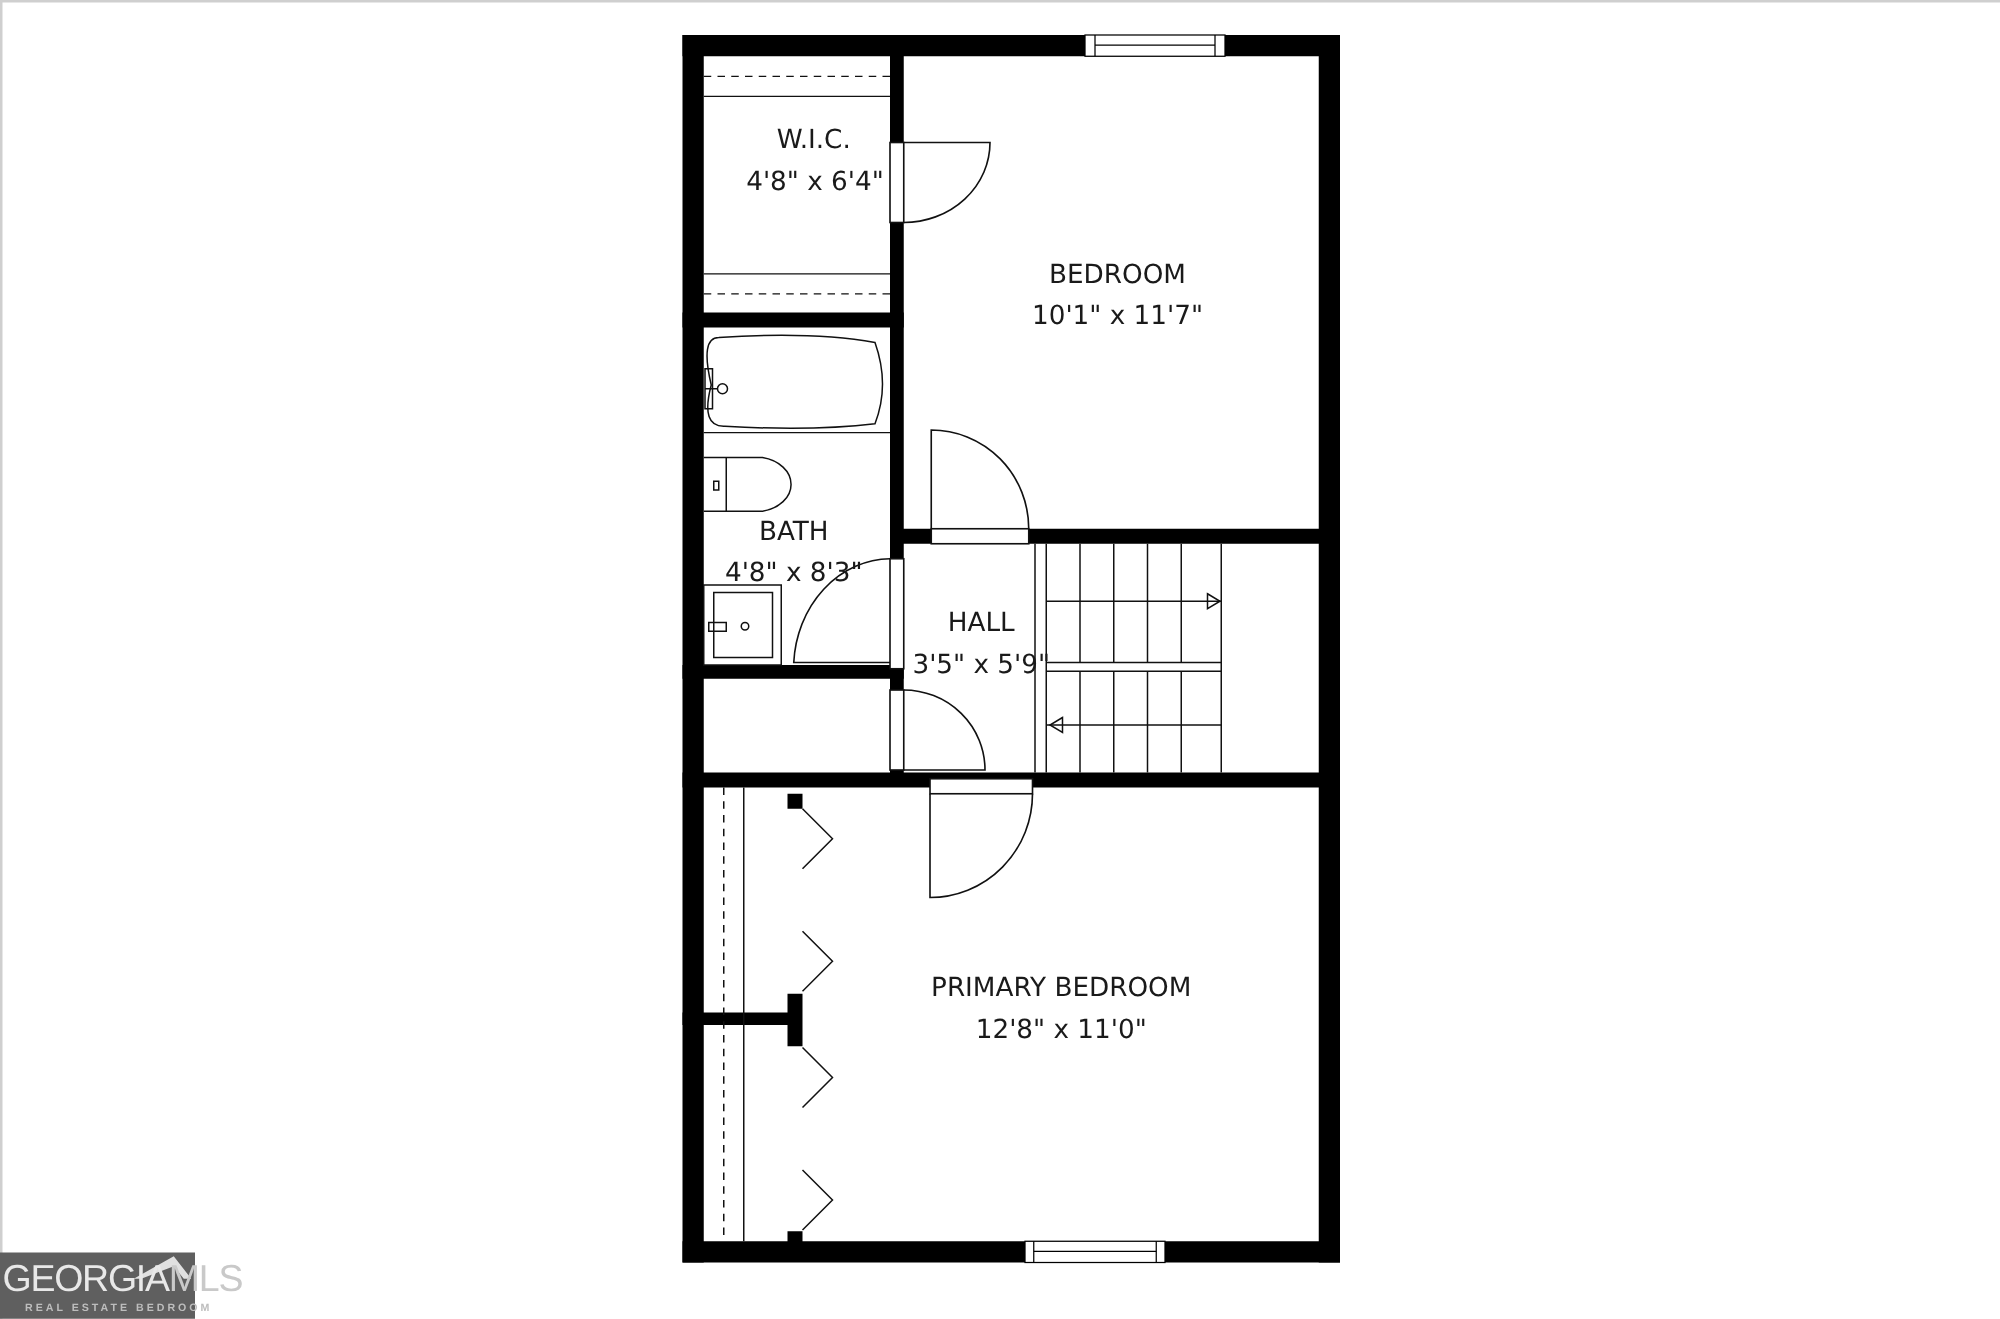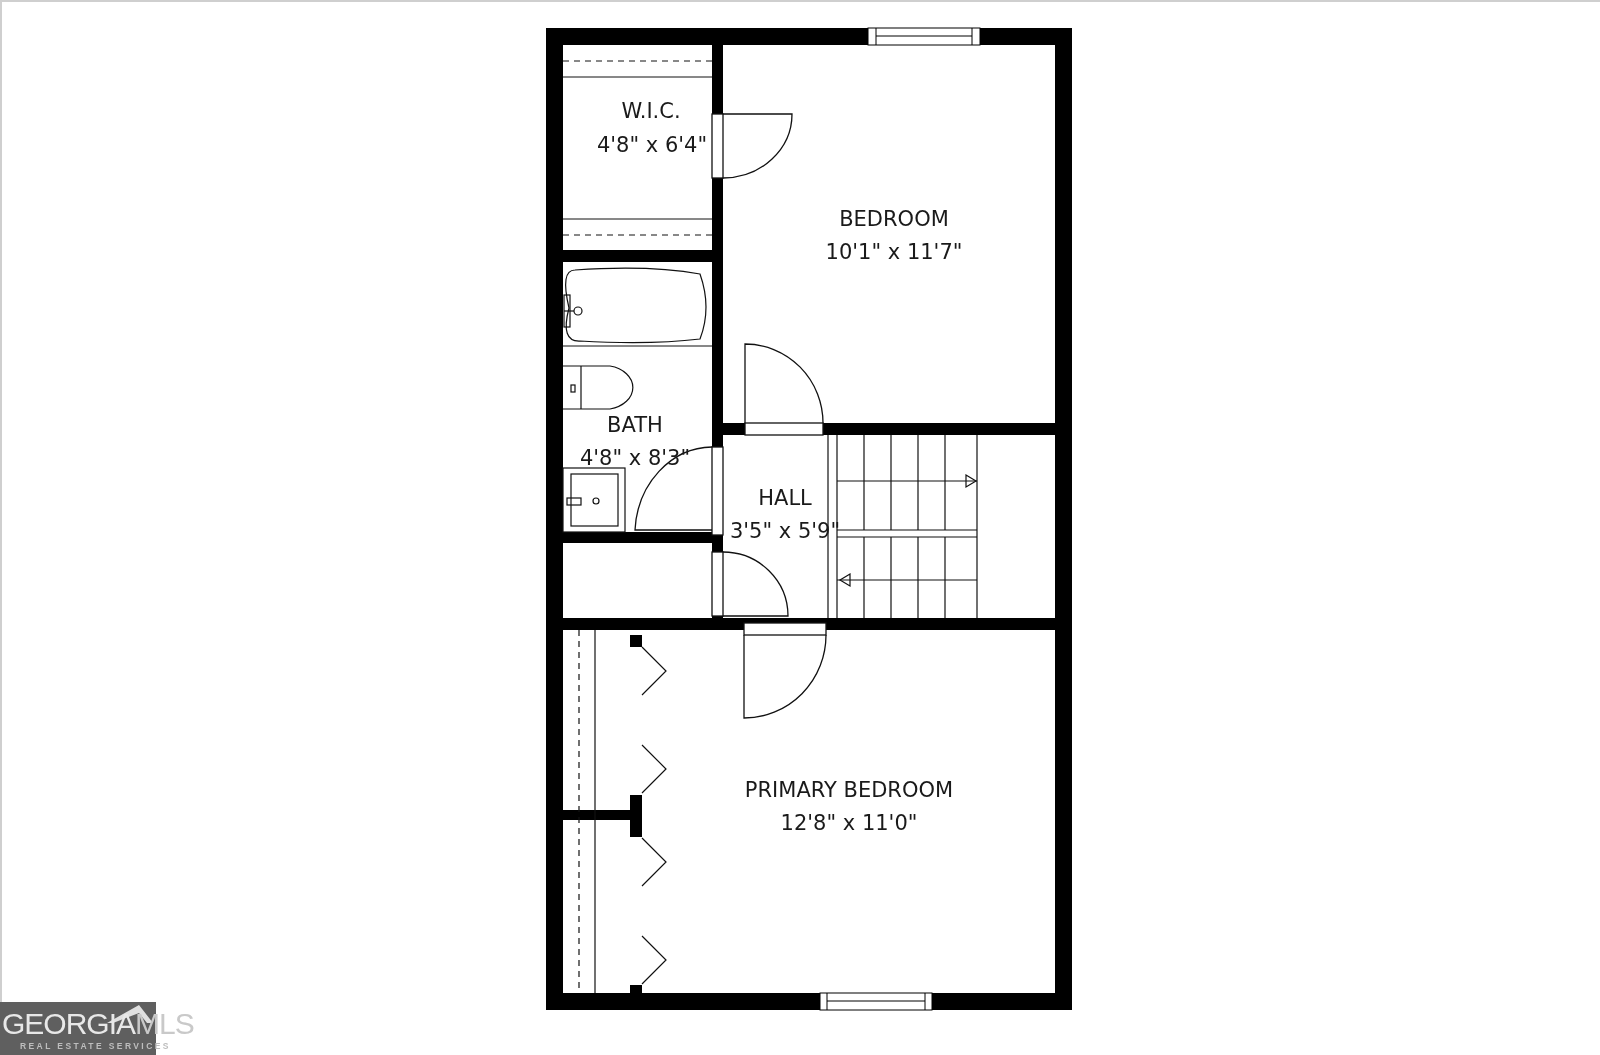--- a/index.html
+++ b/index.html
@@ -143,14 +143,14 @@
     <text class="lbl" x="849" y="797">PRIMARY BEDROOM</text>
     <text class="lbl" x="849" y="830">12'8" x 11'0"</text>
   </g>
 </svg>
 
 <div class="logo">
   <svg class="logo-roof" width="50" height="22" viewBox="0 0 50 22">
     <path d="M2 20 L34 2 L48 20 L42 20 L34 10 L8 20 Z" fill="#e0e0e0"></path>
   </svg>
   <div class="logo-main"><span>GEORGIA</span><span class="mls">MLS</span></div>
-  <div class="logo-sub">REAL ESTATE SERVICES</div>
+  <div class="logo-sub">REAL ESTATE BEDROOM</div>
 </div>
 
 </body></html>

